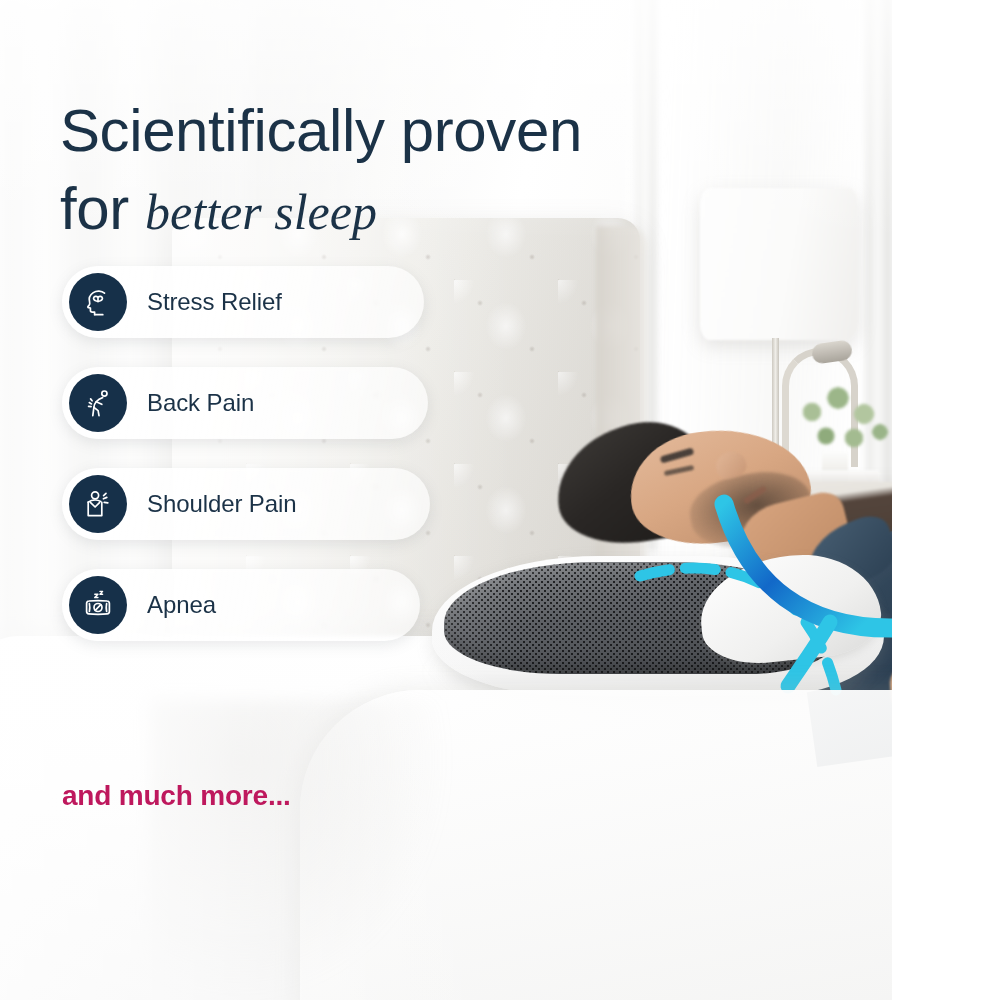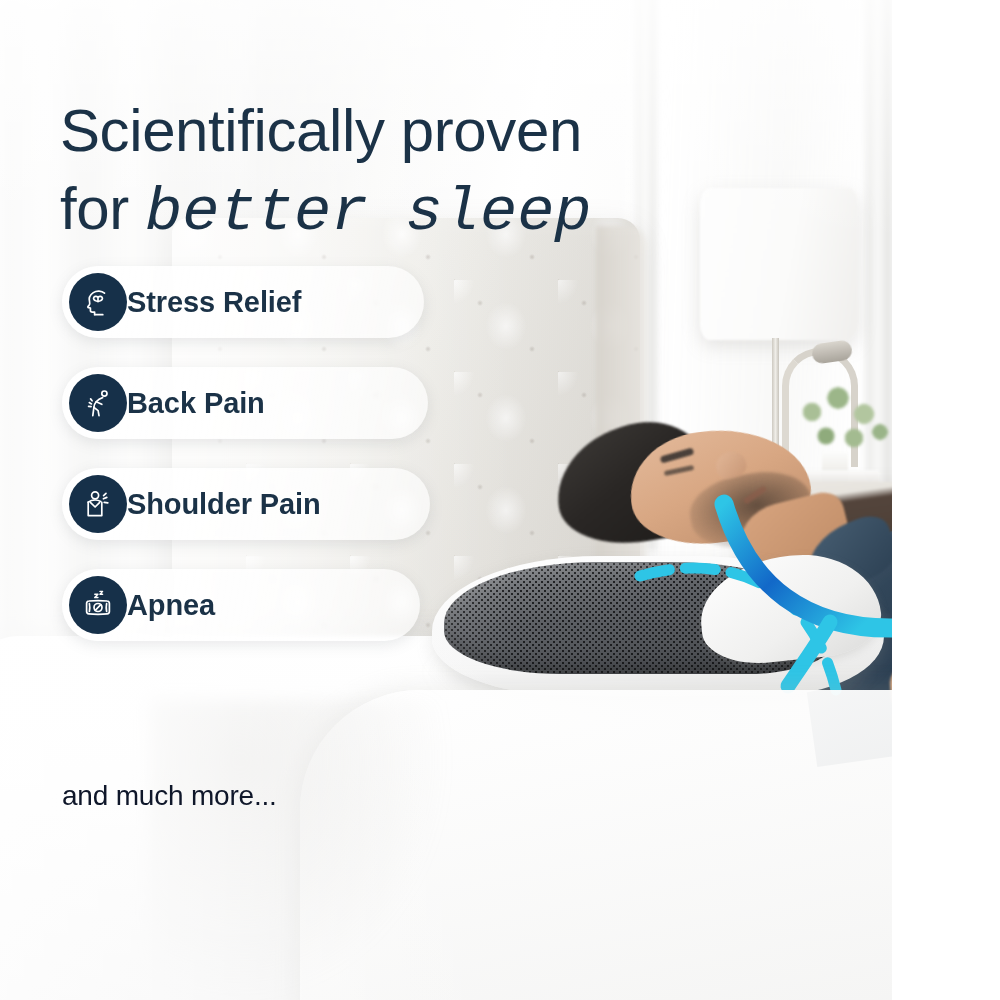--- a/index.html
+++ b/index.html
@@ -305,24 +305,24 @@
     color: #1b3consultation;
     color: #1b3247;
     font-size: 60px;
     line-height: 78px;
     font-weight: 400;
     letter-spacing: -.4px;
     white-space: nowrap;
   }
   .headline .l2 { display: block; }
   .headline .serif-italic {
-    font-family: Liberation Mono, monospace;
+    font-family: Liberation Serif, serif;
     font-style: italic;
     font-weight: 400;
-    font-size: 62px;
+    font-size: 50px;
     letter-spacing: 0;
   }
 
   .pill-list {
     position: absolute;
     left: 62px; top: 266px;
   }
   .pill {
     position: relative;
     height: 72px;
@@ -339,33 +339,34 @@
   .pill-icon {
     flex: 0 0 auto;
     width: 58px; height: 58px;
     margin-left: 7px;
     border-radius: 50%;
     background: #163049;
     display: flex; align-items: center; justify-content: center;
   }
   .pill-icon svg { display: block; }
   .pill-label {
+    margin-left: 20px;
     color: #1b3247;
-    font-size: 29px;
-    font-weight: 700;
+    font-size: 24px;
+    font-weight: 400;
     letter-spacing: -.1px;
     white-space: nowrap;
   }
 
   .more-text {
     position: absolute;
     left: 62px; top: 780px;
-    color: #0f172a;
+    color: #be185d;
     font-size: 28px;
-    font-weight: 400;
+    font-weight: 700;
     letter-spacing: -.2px;
   }
 </style>
 </head>
 <body>
 
 <div id="poster">
 
   <div class="photo">
     <div class="wall"></div>

